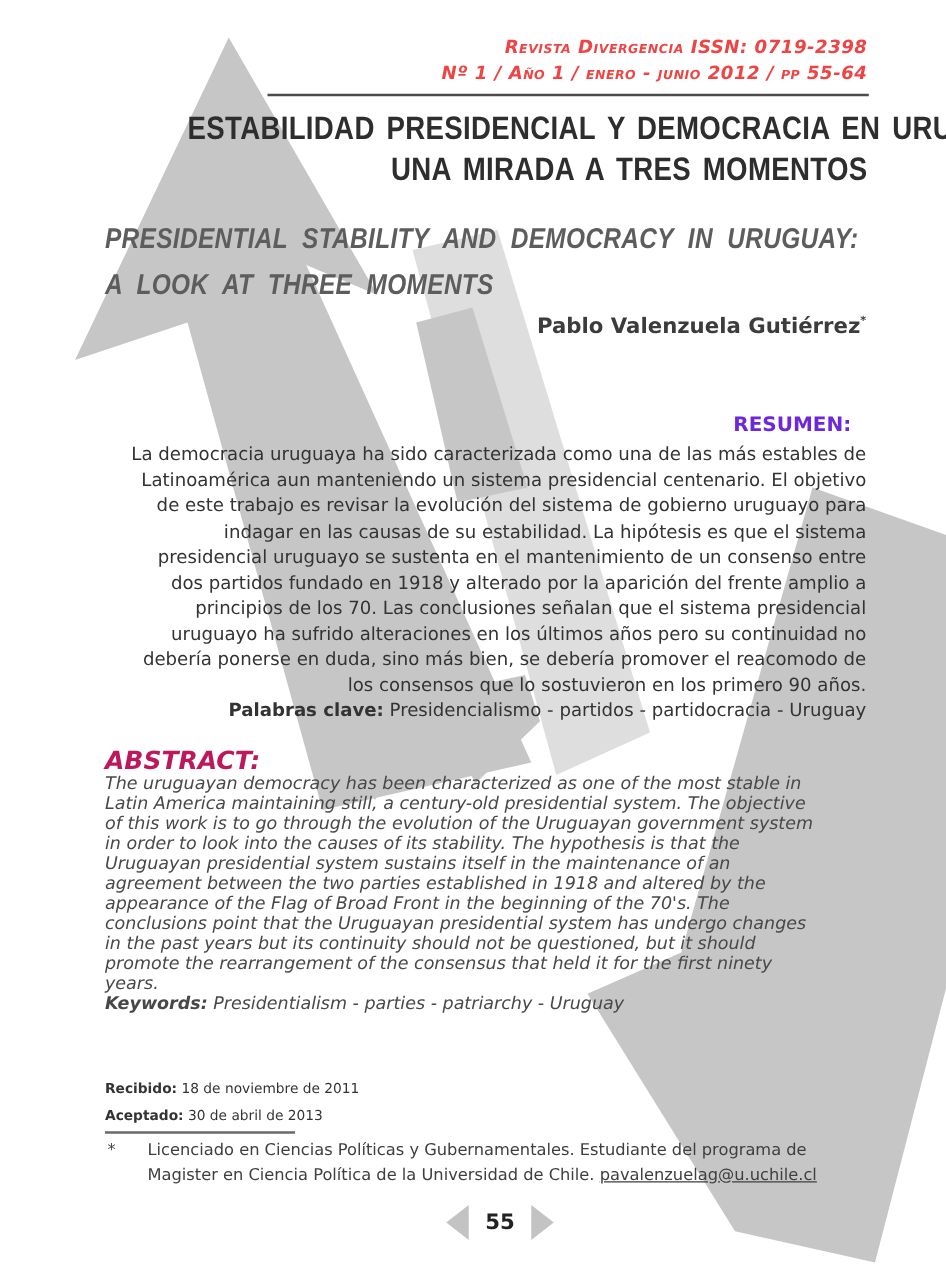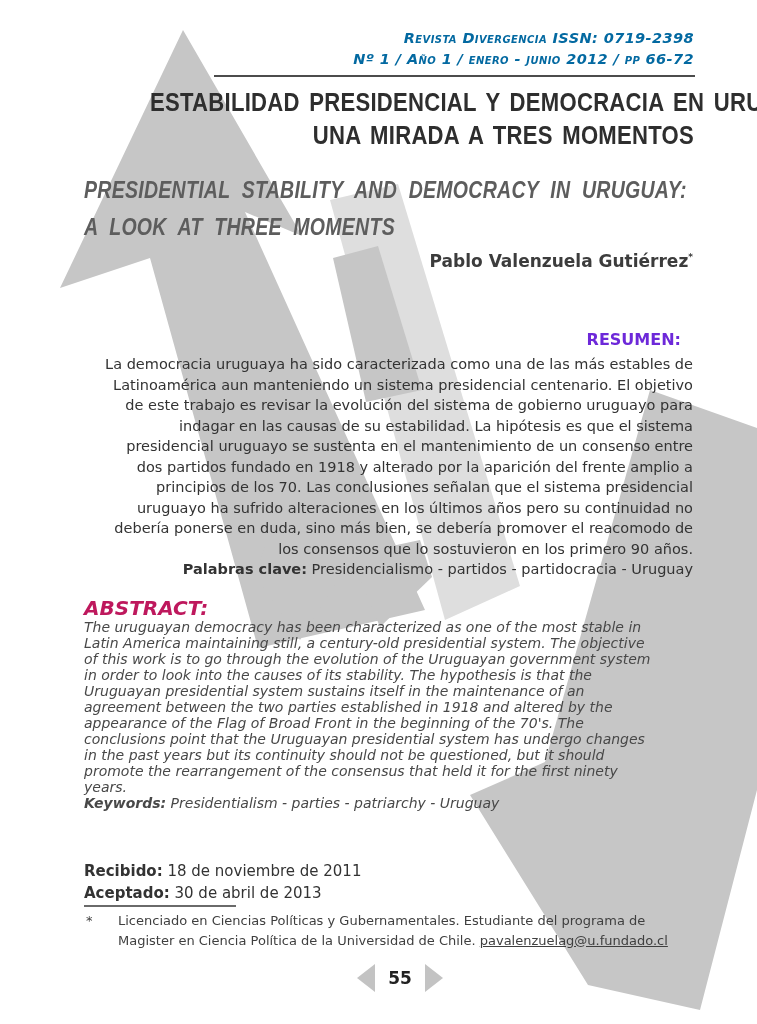--- a/index.html
+++ b/index.html
@@ -6,21 +6,21 @@
   .page {
     position:relative; width:757px; height:1024px; background:#fff;
     overflow:hidden; font-family:"Liberation Sans", sans-serif;
   }
   .watermark { position:absolute; left:0; top:0; width:757px; height:1024px; z-index:0; }
   .layer { position:absolute; z-index:1; }
 
   
   .journal-header {
     top:28px; right:63px; text-align:right; font-style:italic;
-    font-variant:small-caps; font-weight:bold; color:#0369a1;
+    font-variant:small-caps; font-weight:bold; color:#ef4444;
     font-size:14.5px; line-height:21px; letter-spacing:0.4px;
     font-family:"DejaVu Sans", sans-serif;
   }
   .header-rule { top:75px; left:214px; right:62px; height:0; border-top:2px solid #4c4c4c; }
 
   
   .title-es { top:86px; right:63px; width:640px; text-align:right;
     font-weight:bold; color:#2e2e2e; font-size:26px; line-height:33px; }
   .title-es .tline { display:block; transform:scaleX(0.85); transform-origin:100% 50%;
     white-space:nowrap; word-spacing:0.14em; letter-spacing:0.3px; }
@@ -44,21 +44,21 @@
 
   
   .abstract-heading { top:596px; left:84px; font-weight:bold; font-style:italic;
     font-size:20px; color:#be185d; font-family:"DejaVu Sans", sans-serif; }
   .abstract-body { top:619px; left:84px; width:568px; text-align:left;
     font-style:italic; font-size:14px; line-height:16px; color:#484848;
     font-family:"DejaVu Sans", sans-serif; }
   .abstract-keywords { font-style:italic; }
 
   
-  .dates-block { top:860px; left:84px; font-size:15px; line-height:22px;
+  .dates-block { top:860px; left:84px; font-size:11px; line-height:22px;
     color:#333333; font-family:"DejaVu Sans", sans-serif; }
 
   
   .footnote-rule { top:905px; left:84px; width:152px; height:0; border-top:2px solid #6a6a6a; }
   .footnote { top:911px; left:84px; right:58px; font-size:13px; line-height:19.5px;
     color:#3f3f3f; padding-left:34px; font-family:"DejaVu Sans", sans-serif; }
   .footnote .fn-mark { position:absolute; left:2px; top:0; }
   .footnote a.email { color:#3f3f3f; text-decoration:underline; cursor:pointer; }
 
   
@@ -84,21 +84,21 @@
     <polygon points="333,258 378,246 422,390 366,402" fill="#c6c6c6"></polygon>
 
     <polygon points="265,545 320,530 335,585 300,640 255,575" fill="#c6c6c6"></polygon>
     <polygon points="350,555 420,540 432,577 380,627" fill="#c6c6c6"></polygon>
 
     <polygon points="650,390 757,428 757,790 700,1010 588,985 470,795 545,762" fill="#c6c6c6"></polygon>
   </svg>
 
   <div class="layer journal-header">
     <div>Revista Divergencia ISSN: 0719-2398</div>
-    <div>Nº 1 / Año 1 / enero - junio 2012 / pp 66-72</div>
+    <div>Nº 1 / Año 1 / enero - junio 2012 / pp 55-64</div>
   </div>
   <div class="layer header-rule"></div>
 
   <h1 class="layer title-es" style="margin:0;">
     <span class="tline">ESTABILIDAD PRESIDENCIAL Y DEMOCRACIA EN URUGUAY:</span>
     <span class="tline">UNA MIRADA A TRES MOMENTOS</span>
   </h1>
 
   <h2 class="layer title-en" style="margin:0;">
     <span class="tline">PRESIDENTIAL STABILITY AND DEMOCRACY IN URUGUAY:</span>
@@ -130,21 +130,21 @@
       <span class="bold-label">Recibido:</span><span> 18 de noviembre de 2011</span>
     </div>
     <div>
       <span class="bold-label">Aceptado:</span><span> 30 de abril de 2013</span>
     </div>
   </div>
 
   <div class="layer footnote-rule"></div>
   <div class="layer footnote">
     <span class="fn-mark">*</span>
-    <span>Licenciado en Ciencias Políticas y Gubernamentales. Estudiante del programa de Magister en Ciencia Política de la Universidad de Chile. </span><a class="email">pavalenzuelag@u.fundado.cl</a>
+    <span>Licenciado en Ciencias Políticas y Gubernamentales. Estudiante del programa de Magister en Ciencia Política de la Universidad de Chile. </span><a class="email">pavalenzuelag@u.uchile.cl</a>
   </div>
 
   <div class="layer footer">
     <span class="tri tri-left"></span>
     <span class="page-number">55</span>
     <span class="tri tri-right"></span>
   </div>
 
 </div>
 

